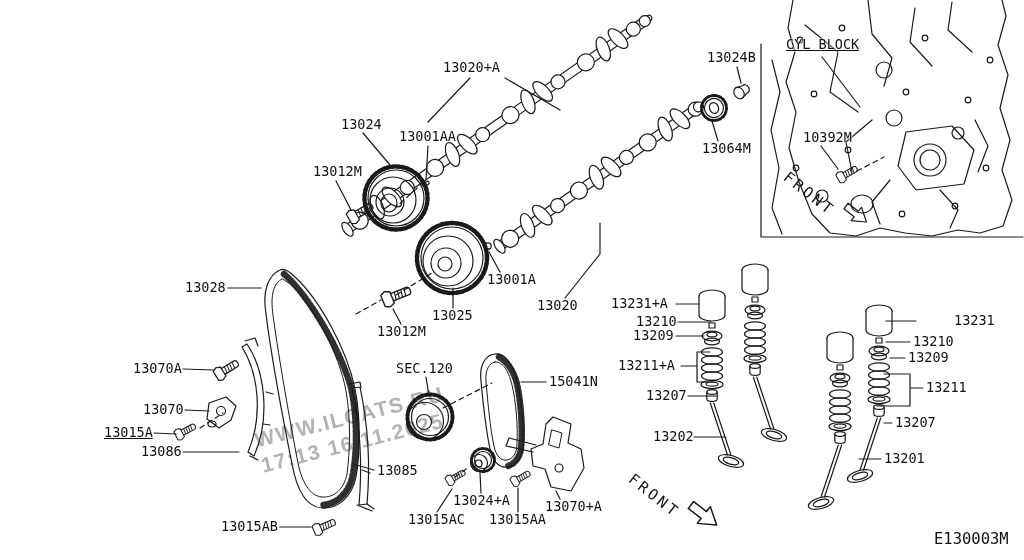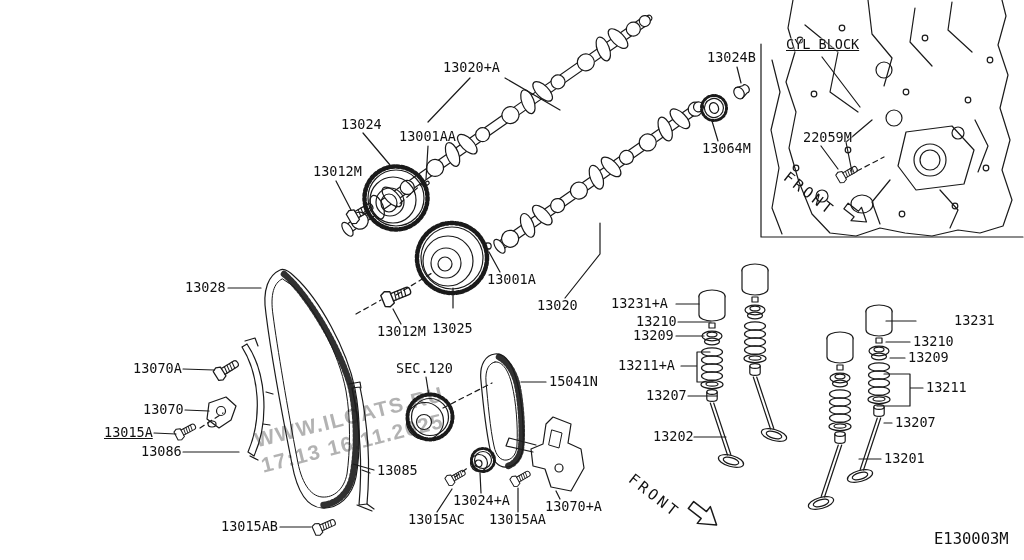--- a/index.html
+++ b/index.html
@@ -252,24 +252,24 @@
   <div class="front-label" style="left:791px;top:168px;">FRONT</div>
   <div class="front-label" style="left:636px;top:470px;">FRONT</div>
   <div class="plabel" id="diagram-code">E130003M</div>
   <div>
       <span class="plabel" style="left: 443px; top: 61px;">13020+A</span>
       <span class="plabel" style="left: 707px; top: 51px;">13024B</span>
       <span class="plabel" style="left: 341px; top: 118px; text-align: right;">13024</span>
       <span class="plabel" style="left: 399px; top: 130px;">13001AA</span>
       <span class="plabel" style="left: 313px; top: 165px;">13012M</span>
       <span class="plabel" style="left: 702px; top: 142px;">13064M</span>
-      <span class="plabel" style="left: 803px; top: 131px;">22059M</span>
+      <span class="plabel" style="left: 803px; top: 131px;">10392M</span>
       <span class="plabel" style="left: 185px; top: 281px;">13028</span>
       <span class="plabel" style="left: 377px; top: 325px;">13012M</span>
-      <span class="plabel" style="left: 432px; top: 309px; margin-top: 13px;">13025</span>
+      <span class="plabel" style="left: 432px; top: 309px;">13025</span>
       <span class="plabel" style="left: 487px; top: 273px;">13001A</span>
       <span class="plabel" style="left: 537px; top: 299px;">13020</span>
       <span class="plabel" style="left: 611px; top: 297px;">13231+A</span>
       <span class="plabel" style="left: 636px; top: 315px;">13210</span>
       <span class="plabel" style="left: 633px; top: 329px;">13209</span>
       <span class="plabel" style="left: 618px; top: 359px;">13211+A</span>
       <span class="plabel" style="left: 646px; top: 389px;">13207</span>
       <span class="plabel" style="left: 653px; top: 430px;">13202</span>
       <span class="plabel" style="left: 954px; top: 314px;">13231</span>
       <span class="plabel" style="left: 913px; top: 335px;">13210</span>

